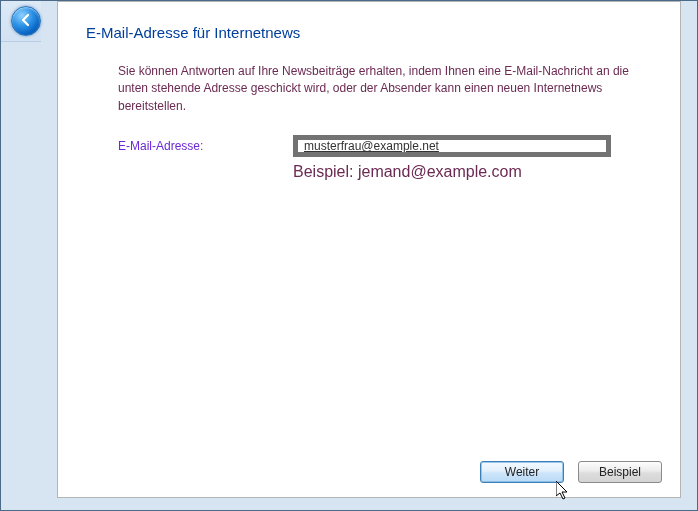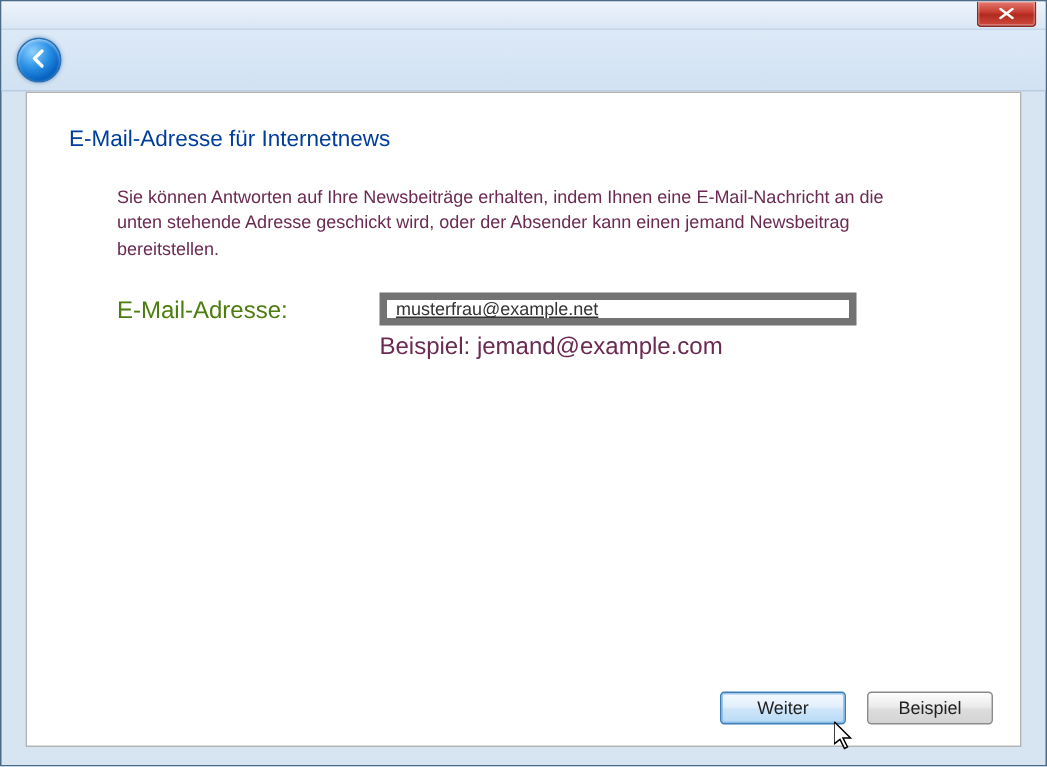--- a/index.html
+++ b/index.html
@@ -11,21 +11,21 @@
     font-size: 12px;
     overflow: hidden;
   }
   .window {
     width: 698px;
     height: 511px;
     background: #d7e5f3;
     border: 1px solid #4b6a88;
     box-sizing: border-box;
     display: flex;
-    flex-direction: column;
+    flex-direction: row;
     position: relative;
   }
   .titlebar {
     height: 18px;
     background: linear-gradient(to bottom, #eef4fb, #d9e6f4);
     position: relative;
     border-bottom: 1px solid #c6d7e9;
   }
   .close-btn {
     position: absolute;
@@ -92,22 +92,22 @@
     margin: 0 0 20px 32px;
     max-width: 540px;
   }
   .form-row {
     display: flex;
     margin-left: 32px;
     align-items: flex-start;
   }
   .form-label {
     width: 175px;
-    color: #4d7c0f;
-    font-size: 16px;
+    color: #6d28d9;
+    font-size: 12px;
     padding-top: 4px;
   }
   .form-field-col { flex: 0 0 auto; }
   .text-input {
     width: 318px;
     height: 22px;
     border: 5px solid #737373;
     padding: 0 6px;
     font-family: inherit;
     font-size: 12px;
@@ -177,21 +177,21 @@
           </svg>
       </span>
     </div>
   </div>
 
   <div class="content-frame">
     <div class="content-inner">
 
       <h1 class="page-title">E-Mail-Adresse für Internetnews</h1>
 
-      <p class="body-text">Sie können Antworten auf Ihre Newsbeiträge erhalten, indem Ihnen eine E-Mail-Nachricht an die unten stehende Adresse geschickt wird, oder der Absender kann einen jemand Newsbeitrag bereitstellen.</p>
+      <p class="body-text">Sie können Antworten auf Ihre Newsbeiträge erhalten, indem Ihnen eine E-Mail-Nachricht an die unten stehende Adresse geschickt wird, oder der Absender kann einen neuen Internetnews bereitstellen.</p>
 
       <div class="form-row">
         <div class="form-label">E-Mail-Adresse:</div>
         <div class="form-field-col">
           <input type="text" class="text-input" value="musterfrau@example.net" style="">
           <div class="example-text">Beispiel: jemand@example.com</div>
         </div>
       </div>
 
     </div>

